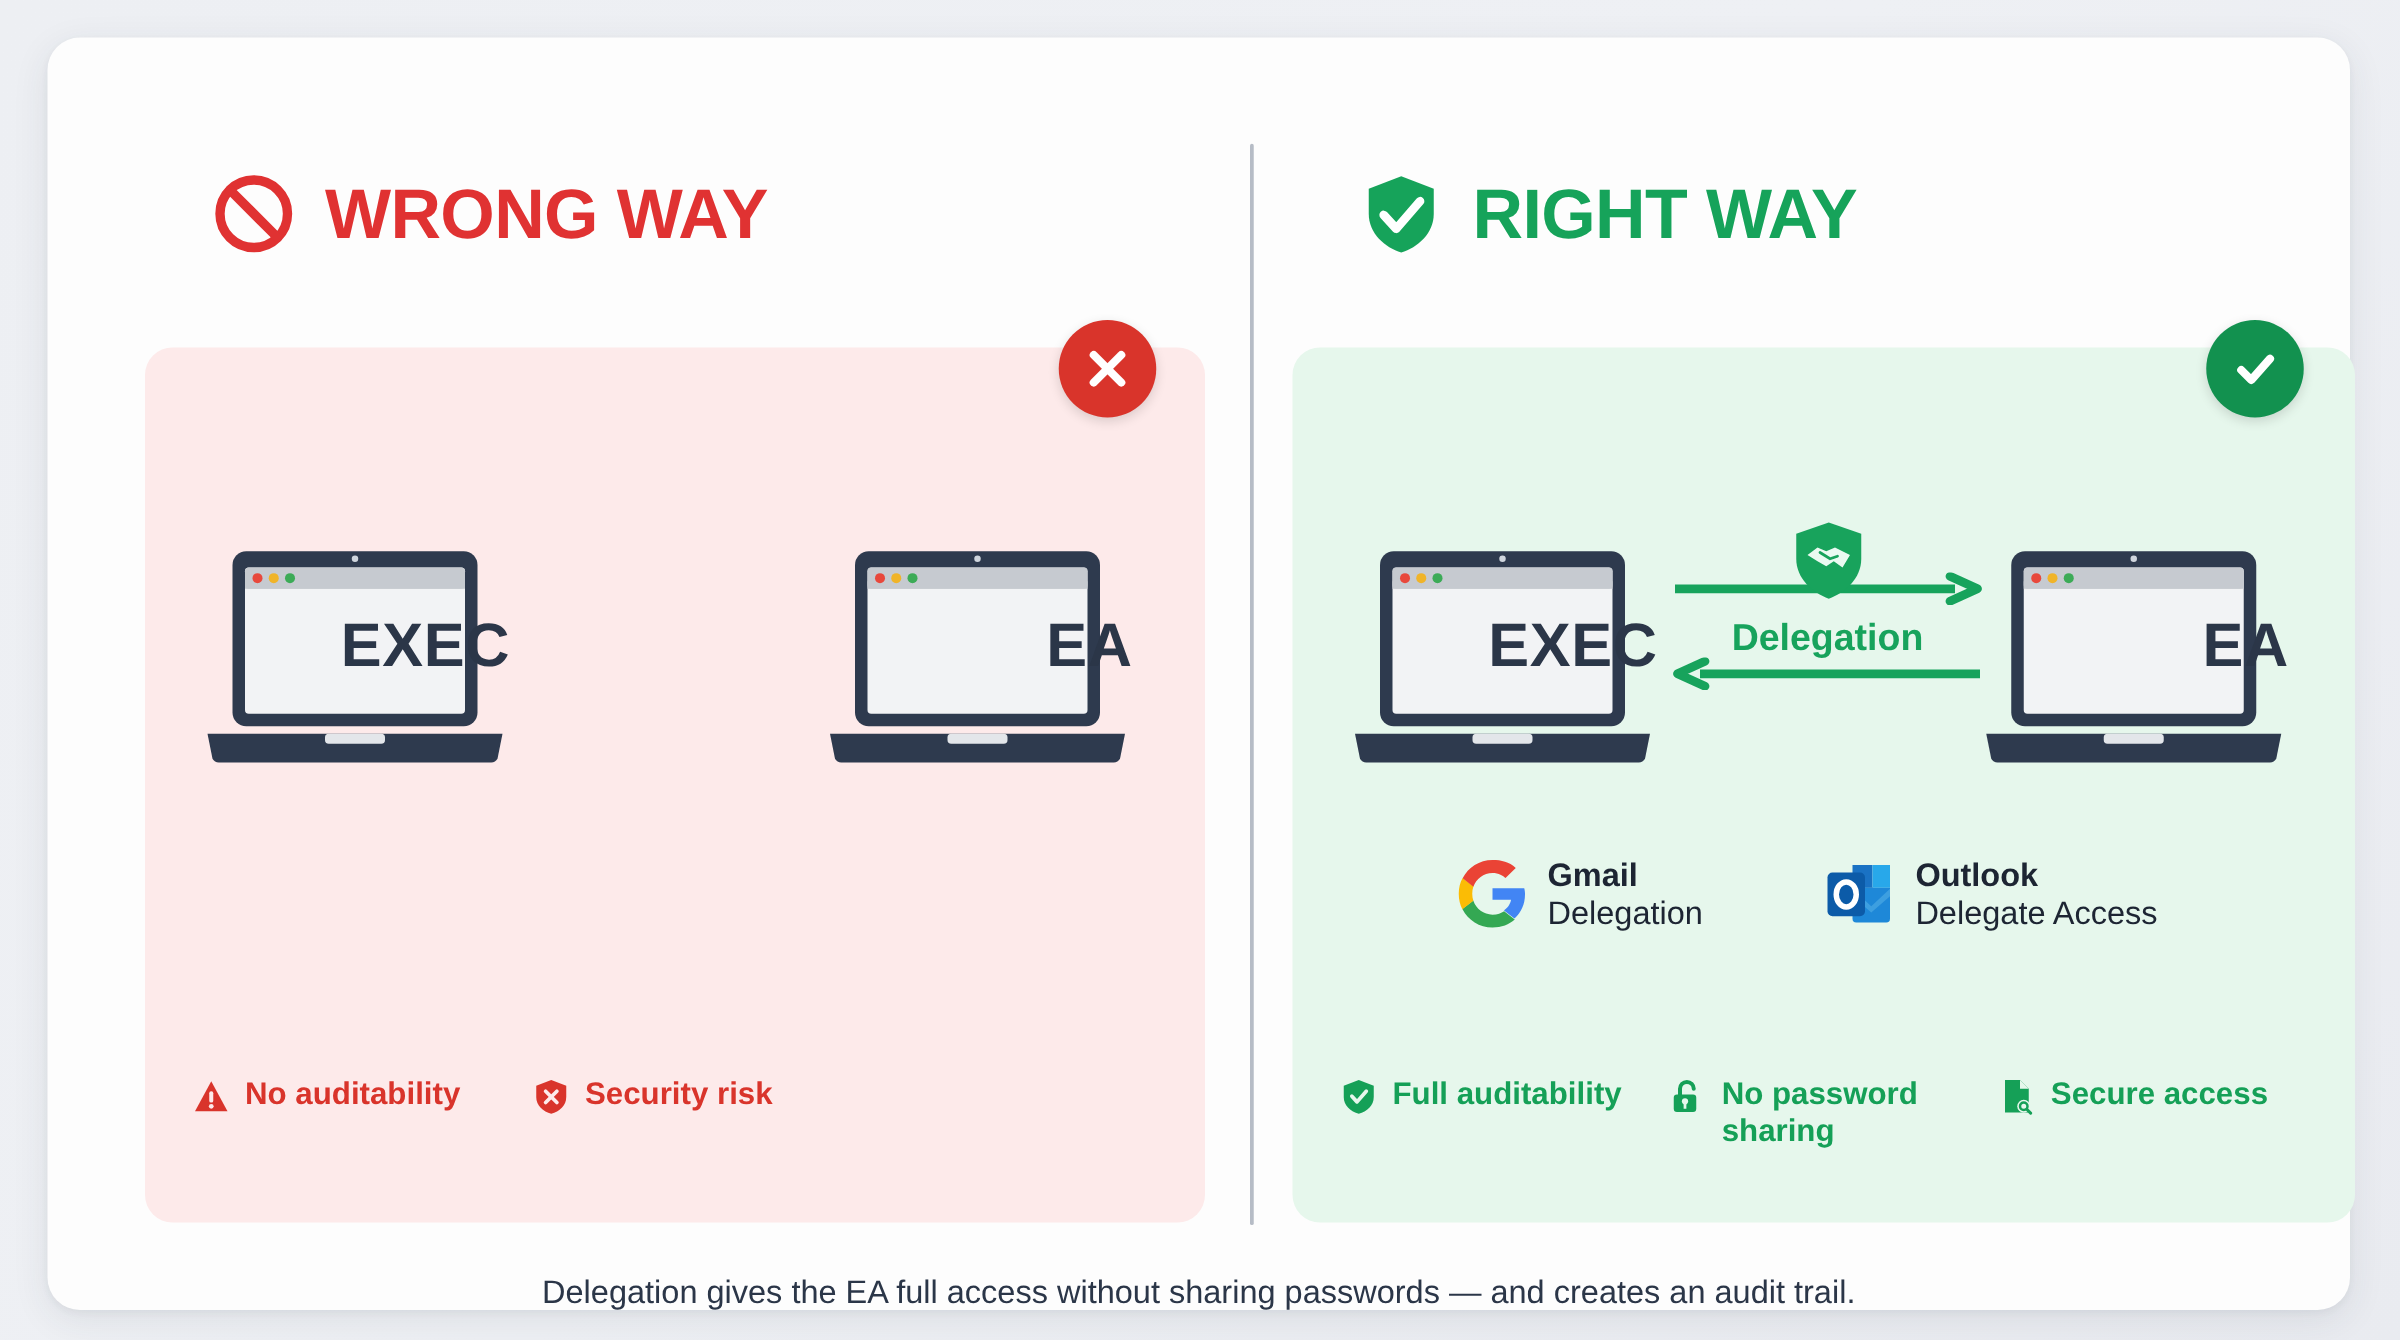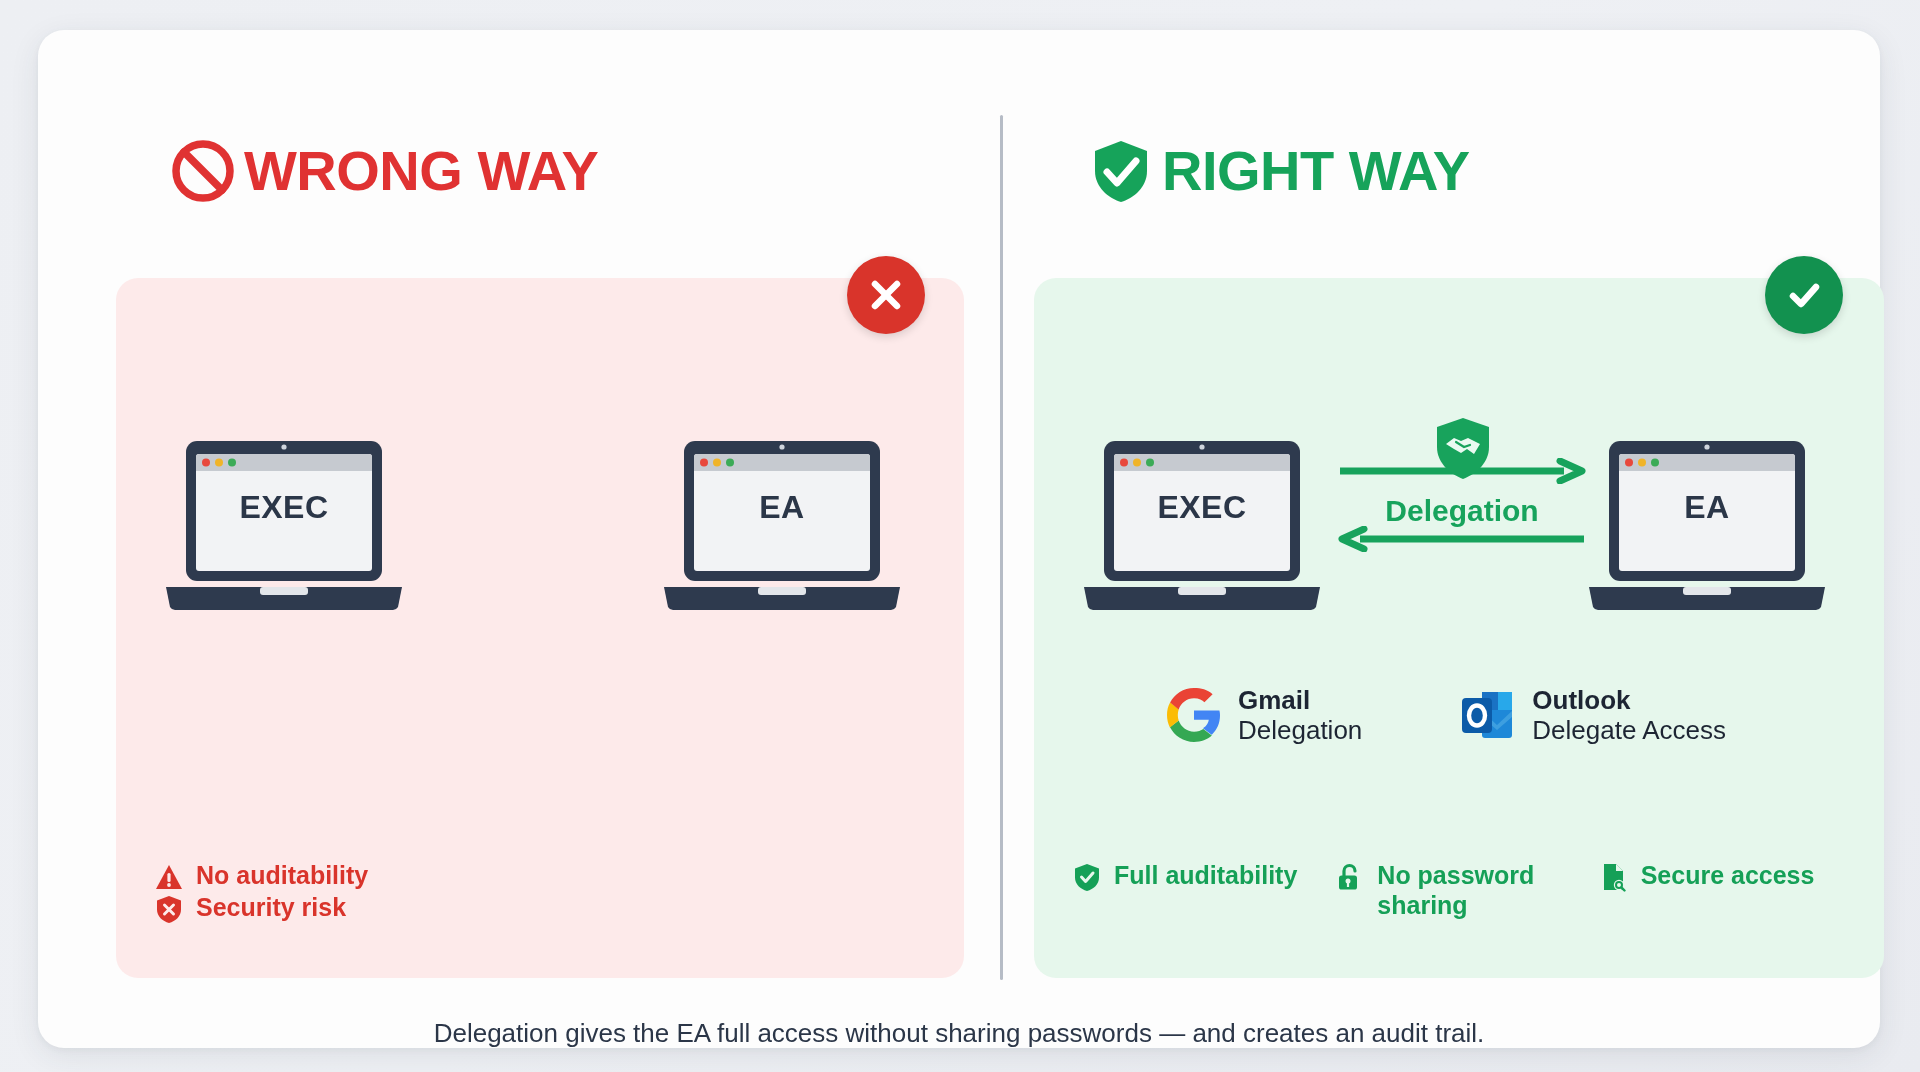--- a/index.html
+++ b/index.html
@@ -24,21 +24,21 @@
   }
   .divider {
     position: absolute;
     left: 962px; top: 85px;
     width: 3px; height: 865px;
     background: #b6bcc6;
     border-radius: 2px;
   }
 
   
-  .hdr { position: absolute; display: flex; align-items: center; gap: 8px; }
+  .hdr { position: absolute; display: flex; align-items: center; gap: 24px; }
   .hdr-wrong { left: 132px; top: 108px; }
   .hdr-right { left: 1050px; top: 108px; }
   .hdr-title {
     font-size: 56px; font-weight: 700; letter-spacing: -0.5px;
     line-height: 1;
   }
   .hdr-wrong .hdr-title { color: #e03232; }
   .hdr-right .hdr-title { color: #16a35a; }
   .hdr-icon { width: 66px; height: 66px; flex: 0 0 auto; display:block; }
 
@@ -69,22 +69,22 @@
 
   
   .laptop { position: absolute; width: 248px; height: 182px; }
   .lt-exec-l { left: 122px;  top: 407px; }
   .lt-ea-l   { left: 620px;  top: 407px; }
   .lt-exec-r { left: 1040px; top: 407px; }
   .lt-ea-r   { left: 1545px; top: 407px; }
   .lt-label {
     position: absolute; left: 0; right: 0;
     top: 52px;
-    text-align: center;
-    font-size: 32px; font-weight: 700; color: #2b3648;
+    text-align: right;
+    font-size: 49px; font-weight: 700; color: #2b3648;
     letter-spacing: 0.5px;
   }
 
   
   .lockblock { position: absolute; left: 400px; top: 390px; width: 180px; text-align: center; }
   .lockblock svg { width: 118px; height: 172px; display:block; margin: 0 auto; }
   .lock-caption {
     margin-top: 14px;
     font-size: 30px; font-weight: 700; color: #d9342b; line-height: 1.18;
   }
@@ -104,21 +104,21 @@
   
   .brands { position: absolute; left: 1128px; top: 655px; display: flex; gap: 98px; }
   .brand { display: flex; align-items: center; gap: 16px; }
   .brand-ico { width: 56px; height: 56px; flex: 0 0 auto; }
   .brand-txt { line-height: 1.16; }
   .brand-name { font-size: 26px; font-weight: 700; color: #1d2533; }
   .brand-sub  { font-size: 26px; font-weight: 400; color: #1d2533; }
 
   
   .features { position: absolute; display: flex; }
-  .feat-wrong { left: 116px; top: 830px; width: 780px; gap: 0; flex-direction: column; }
+  .feat-wrong { left: 116px; top: 830px; width: 780px; gap: 12px; }
   .feat-right { left: 1034px; top: 830px; width: 790px; gap: 0; }
   .feat {
     display: flex; align-items: flex-start; gap: 12px;
   }
   .feat-wrong .feat { width: 260px; }
   .feat-right .feat { width: 266px; }
   .feat-ico { width: 30px; height: 30px; flex: 0 0 auto; margin-top: 2px; }
   .feat-label { font-size: 25px; font-weight: 700; line-height: 1.2; }
   .feat-wrong .feat-label { color: #d9342b; }
   .feat-right .feat-label { color: #15a057; }

